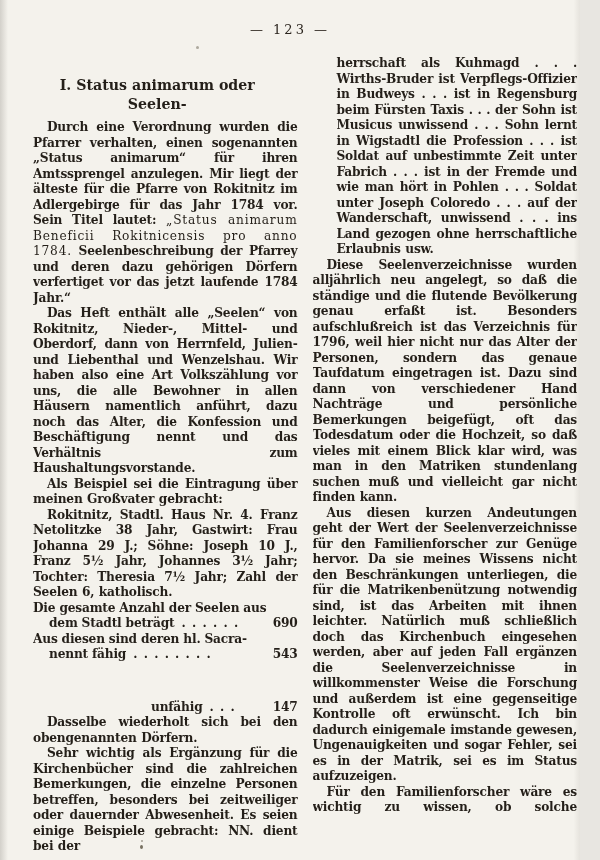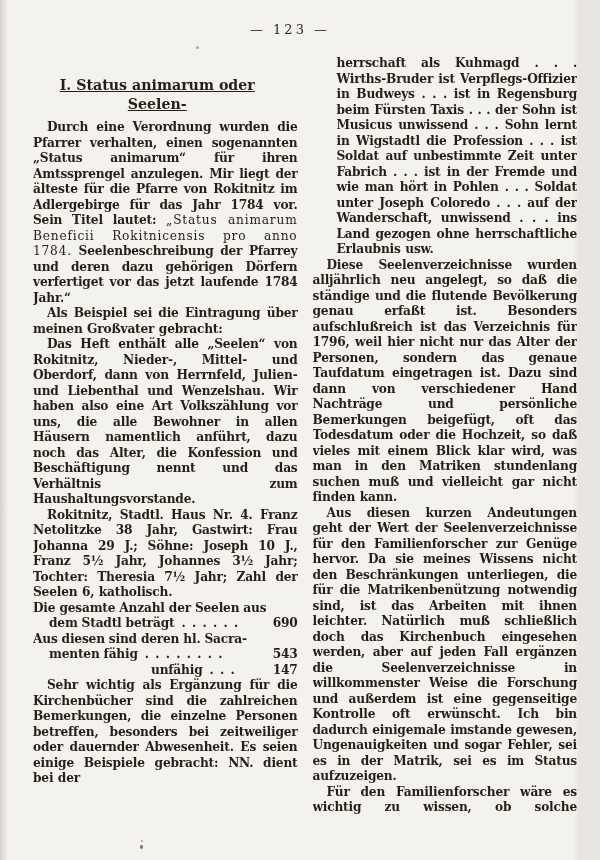--- a/index.html
+++ b/index.html
@@ -33,21 +33,20 @@
     position:absolute;top:56px;left:33px;width:544px;
     display:flex;gap:15px;
   }
   .col{flex:1 1 0;overflow:hidden;}
   .col-left{padding-top:20px;max-height:784px;}
   .col-right{max-height:760px;}
   .title{
     text-align:center;font-weight:bold;
     font-size:14.2px;line-height:18.5px;
     margin:0 16px 7px 0;
-    text-decoration:underline;
   }
   p.body{
     margin:0;text-align:justify;
     font-size:12.2px;line-height:15.5px;
     font-weight:bold;
     text-indent:14px;
     letter-spacing:-0.2px;
     word-spacing:0.5px;
   }
   p.noindent{text-indent:0;margin-left:24px;}
@@ -55,21 +54,21 @@
     font-weight:normal;
     letter-spacing:0.8px;
   }
   .stats{margin:0;text-align:center;}
   .stat-row{
     display:flex;align-items:baseline;
     font-size:12.2px;line-height:15.5px;
     font-weight:bold;letter-spacing:-0.2px;
   }
   .stat-indent1{padding-left:16px;}
-  .stat-indent2{padding-left:118px;}
+  .stat-indent2{padding-left:118px;margin-top:37px;}
   .stat-dots{margin-left:7px;letter-spacing:1px;white-space:nowrap;overflow:hidden;}
   .stat-value{margin-left:auto;padding-left:6px;}
   .speck{position:absolute;background:#57503f;border-radius:50%;opacity:0.8;}
   .speck-a{left:196px;top:46px;width:3px;height:3px;opacity:0.45;}
   .speck-b{left:140px;top:845px;width:3px;height:4px;}
   .speck-c{left:141px;top:840px;width:2px;height:2px;opacity:0.5;}
   .speck-d{left:592px;top:237px;width:3px;height:2px;opacity:0.35;}
 </style>
 </head>
 <body>
@@ -80,50 +79,51 @@
 
   <div class="cols">
 
     <div class="col col-left">
       <h2 class="title">
         <span style="display:block">I. Status animarum oder Seelen-</span>
       </h2>
 
       <p class="body"><span>Durch eine Verordnung wurden die Pfarrer verhalten, einen sogenannten „Status animarum“ für ihren Amtssprengel anzulegen. Mir liegt der älteste für die Pfarre von Rokitnitz im Adlergebirge für das Jahr 1784 vor.  Sein Titel lautet: </span><span class="antiqua">„Status animarum Beneficii Rokitnicensis pro anno 1784.</span><span> Seelenbeschreibung der Pfarrey und deren dazu gehörigen Dörfern verfertiget vor das jetzt laufende 1784 Jahr.“</span></p>
 
+      <p class="body">Das Heft enthält alle „Seelen“ von Rokitnitz, Nieder-, Mittel- und Oberdorf, dann von Herrnfeld, Julien- und Liebenthal und Wenzelshau.  Wir haben also eine Art Volkszählung vor uns, die alle Bewohner in allen Häusern namentlich anführt, dazu noch das Alter, die Konfession und Beschäftigung nennt und das Verhältnis zum Haushaltungsvorstande.</p>
       <p class="body">Als Beispiel sei die Eintragung über meinen Großvater gebracht:</p>
-      <p class="body">Das Heft enthält alle „Seelen“ von Rokitnitz, Nieder-, Mittel- und Oberdorf, dann von Herrnfeld, Julien- und Liebenthal und Wenzelshau.  Wir haben also eine Art Volkszählung vor uns, die alle Bewohner in allen Häusern namentlich anführt, dazu noch das Alter, die Konfession und Beschäftigung nennt und das Verhältnis zum Haushaltungsvorstande.</p>
       <p class="body">Rokitnitz, Stadtl. Haus Nr. 4. Franz Netolitzke 38 Jahr, Gastwirt: Frau Johanna 29 J.; Söhne: Joseph 10 J., Franz 5½ Jahr, Johannes 3½ Jahr; Tochter: Theresia 7½ Jahr; Zahl der Seelen 6, katholisch.</p>
 
       <div class="stats">
         <div class="stat-row">
           <span class="stat-label">Die gesamte Anzahl der Seelen aus</span>
           <span class="stat-value"></span>
         </div>
         <div class="stat-row stat-indent1">
           <span class="stat-label">dem Stadtl beträgt</span>
           <span class="stat-dots">.   .   .   .   .   .</span>
           <span class="stat-value">690</span>
         </div>
         <div class="stat-row">
           <span class="stat-label">Aus diesen sind deren hl. Sacra-</span>
           <span class="stat-value"></span>
         </div>
         <div class="stat-row stat-indent1">
-          <span class="stat-label">menten fähig</span>
+          <span class="stat-label">nennt fähig</span>
           <span class="stat-dots">.   .   .   .   .   .   .   .</span>
           <span class="stat-value">543</span>
         </div>
         <div class="stat-row stat-indent2">
           <span class="stat-label">unfähig</span>
           <span class="stat-dots">.   .   .</span>
           <span class="stat-value">147</span>
         </div>
       </div>
 
+      <p class="body">Dasselbe wiederholt sich bei den obengenannten Dörfern.</p>
       <p class="body">Sehr wichtig als Ergänzung für die Kirchenbücher sind die zahlreichen Bemerkungen, die einzelne Personen betreffen, besonders bei zeitweiliger oder dauernder Abwesenheit.  Es seien einige Beispiele gebracht: NN. dient bei der</p>
     </div>
 
     <div class="col col-right">
       <p class="body noindent">herrschaft als Kuhmagd . . .  Wirths-Bruder ist Verpflegs-Offizier in Budweys . . . ist in Regensburg beim Fürsten Taxis . . . der Sohn ist Musicus unwissend . . .  Sohn lernt in Wigstadtl die Profession  . . . ist Soldat auf unbestimmte Zeit unter Fabrich . . . ist in der Fremde und wie man hört in Pohlen . . .  Soldat unter Joseph Coloredo . . . auf der Wanderschaft, unwissend . . . ins Land gezogen ohne herrschaftliche Erlaubnis usw.</p>
       <p class="body">Diese Seelenverzeichnisse wurden alljährlich neu angelegt, so daß die ständige und die flutende Bevölkerung genau erfaßt ist.  Besonders aufschlußreich ist das Verzeichnis für 1796, weil hier nicht nur das Alter der Personen, sondern das genaue Taufdatum eingetragen ist. Dazu sind dann von verschiedener Hand Nachträge und persönliche Bemerkungen beigefügt, oft das Todesdatum oder die Hochzeit, so daß vieles mit einem Blick klar wird, was man in den Matriken stundenlang suchen muß und vielleicht gar nicht finden kann.</p>
       <p class="body">Aus diesen kurzen Andeutungen geht der Wert der Seelenverzeichnisse für den Familienforscher zur Genüge hervor. Da sie meines Wissens nicht den Beschränkungen unterliegen, die für die Matrikenbenützung notwendig sind, ist das Arbeiten mit ihnen leichter. Natürlich muß schließlich doch das Kirchenbuch eingesehen werden, aber auf jeden Fall ergänzen die Seelenverzeichnisse in willkommenster Weise die Forschung und außerdem ist eine gegenseitige Kontrolle oft erwünscht.  Ich bin dadurch einigemale imstande gewesen, Ungenauigkeiten und sogar Fehler, sei es in der Matrik, sei es im Status aufzuzeigen.</p>
       <p class="body">Für den Familienforscher wäre es wichtig zu wissen, ob solche Seelenverzeichnisse in seinen Pfarrämtern vorhanden sind.  Die für Rokitnitz hatte mein Vater auf dem Kirchenboden entdeckt und ich konnte, Dank dem Entgegenkommen des Pfarrers die Hefte der Reihe nach</p>
     </div>
 

